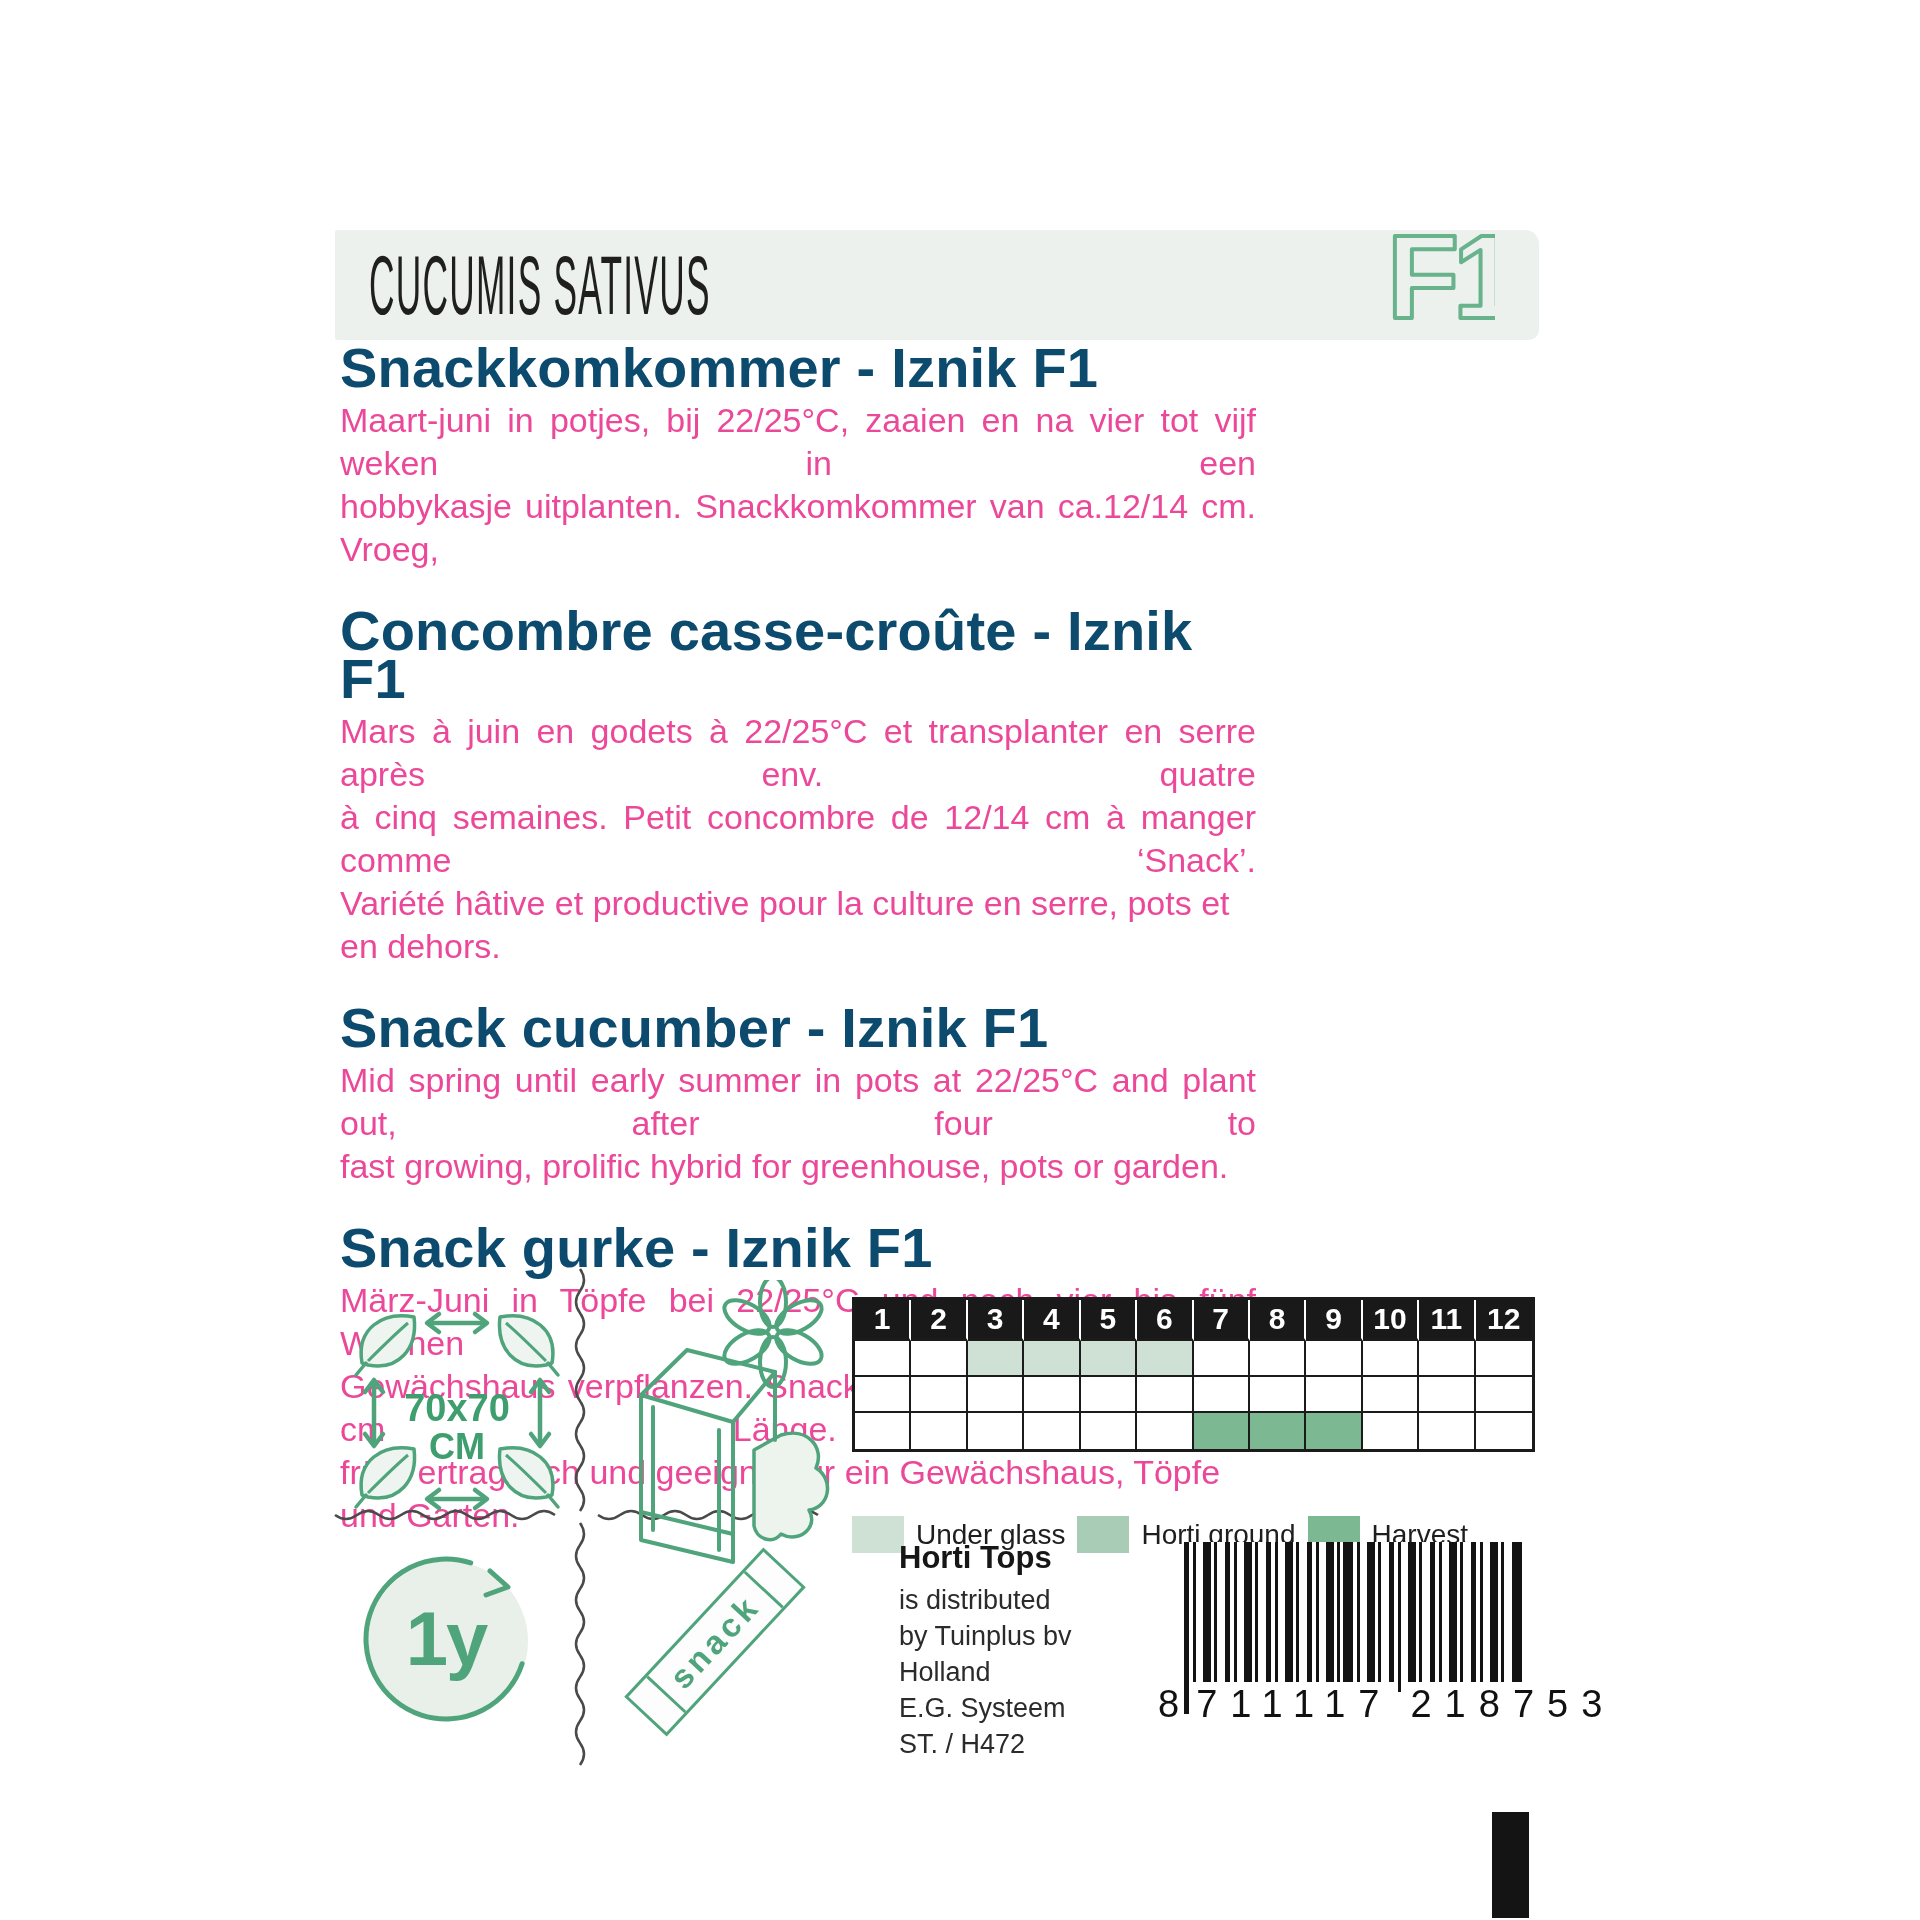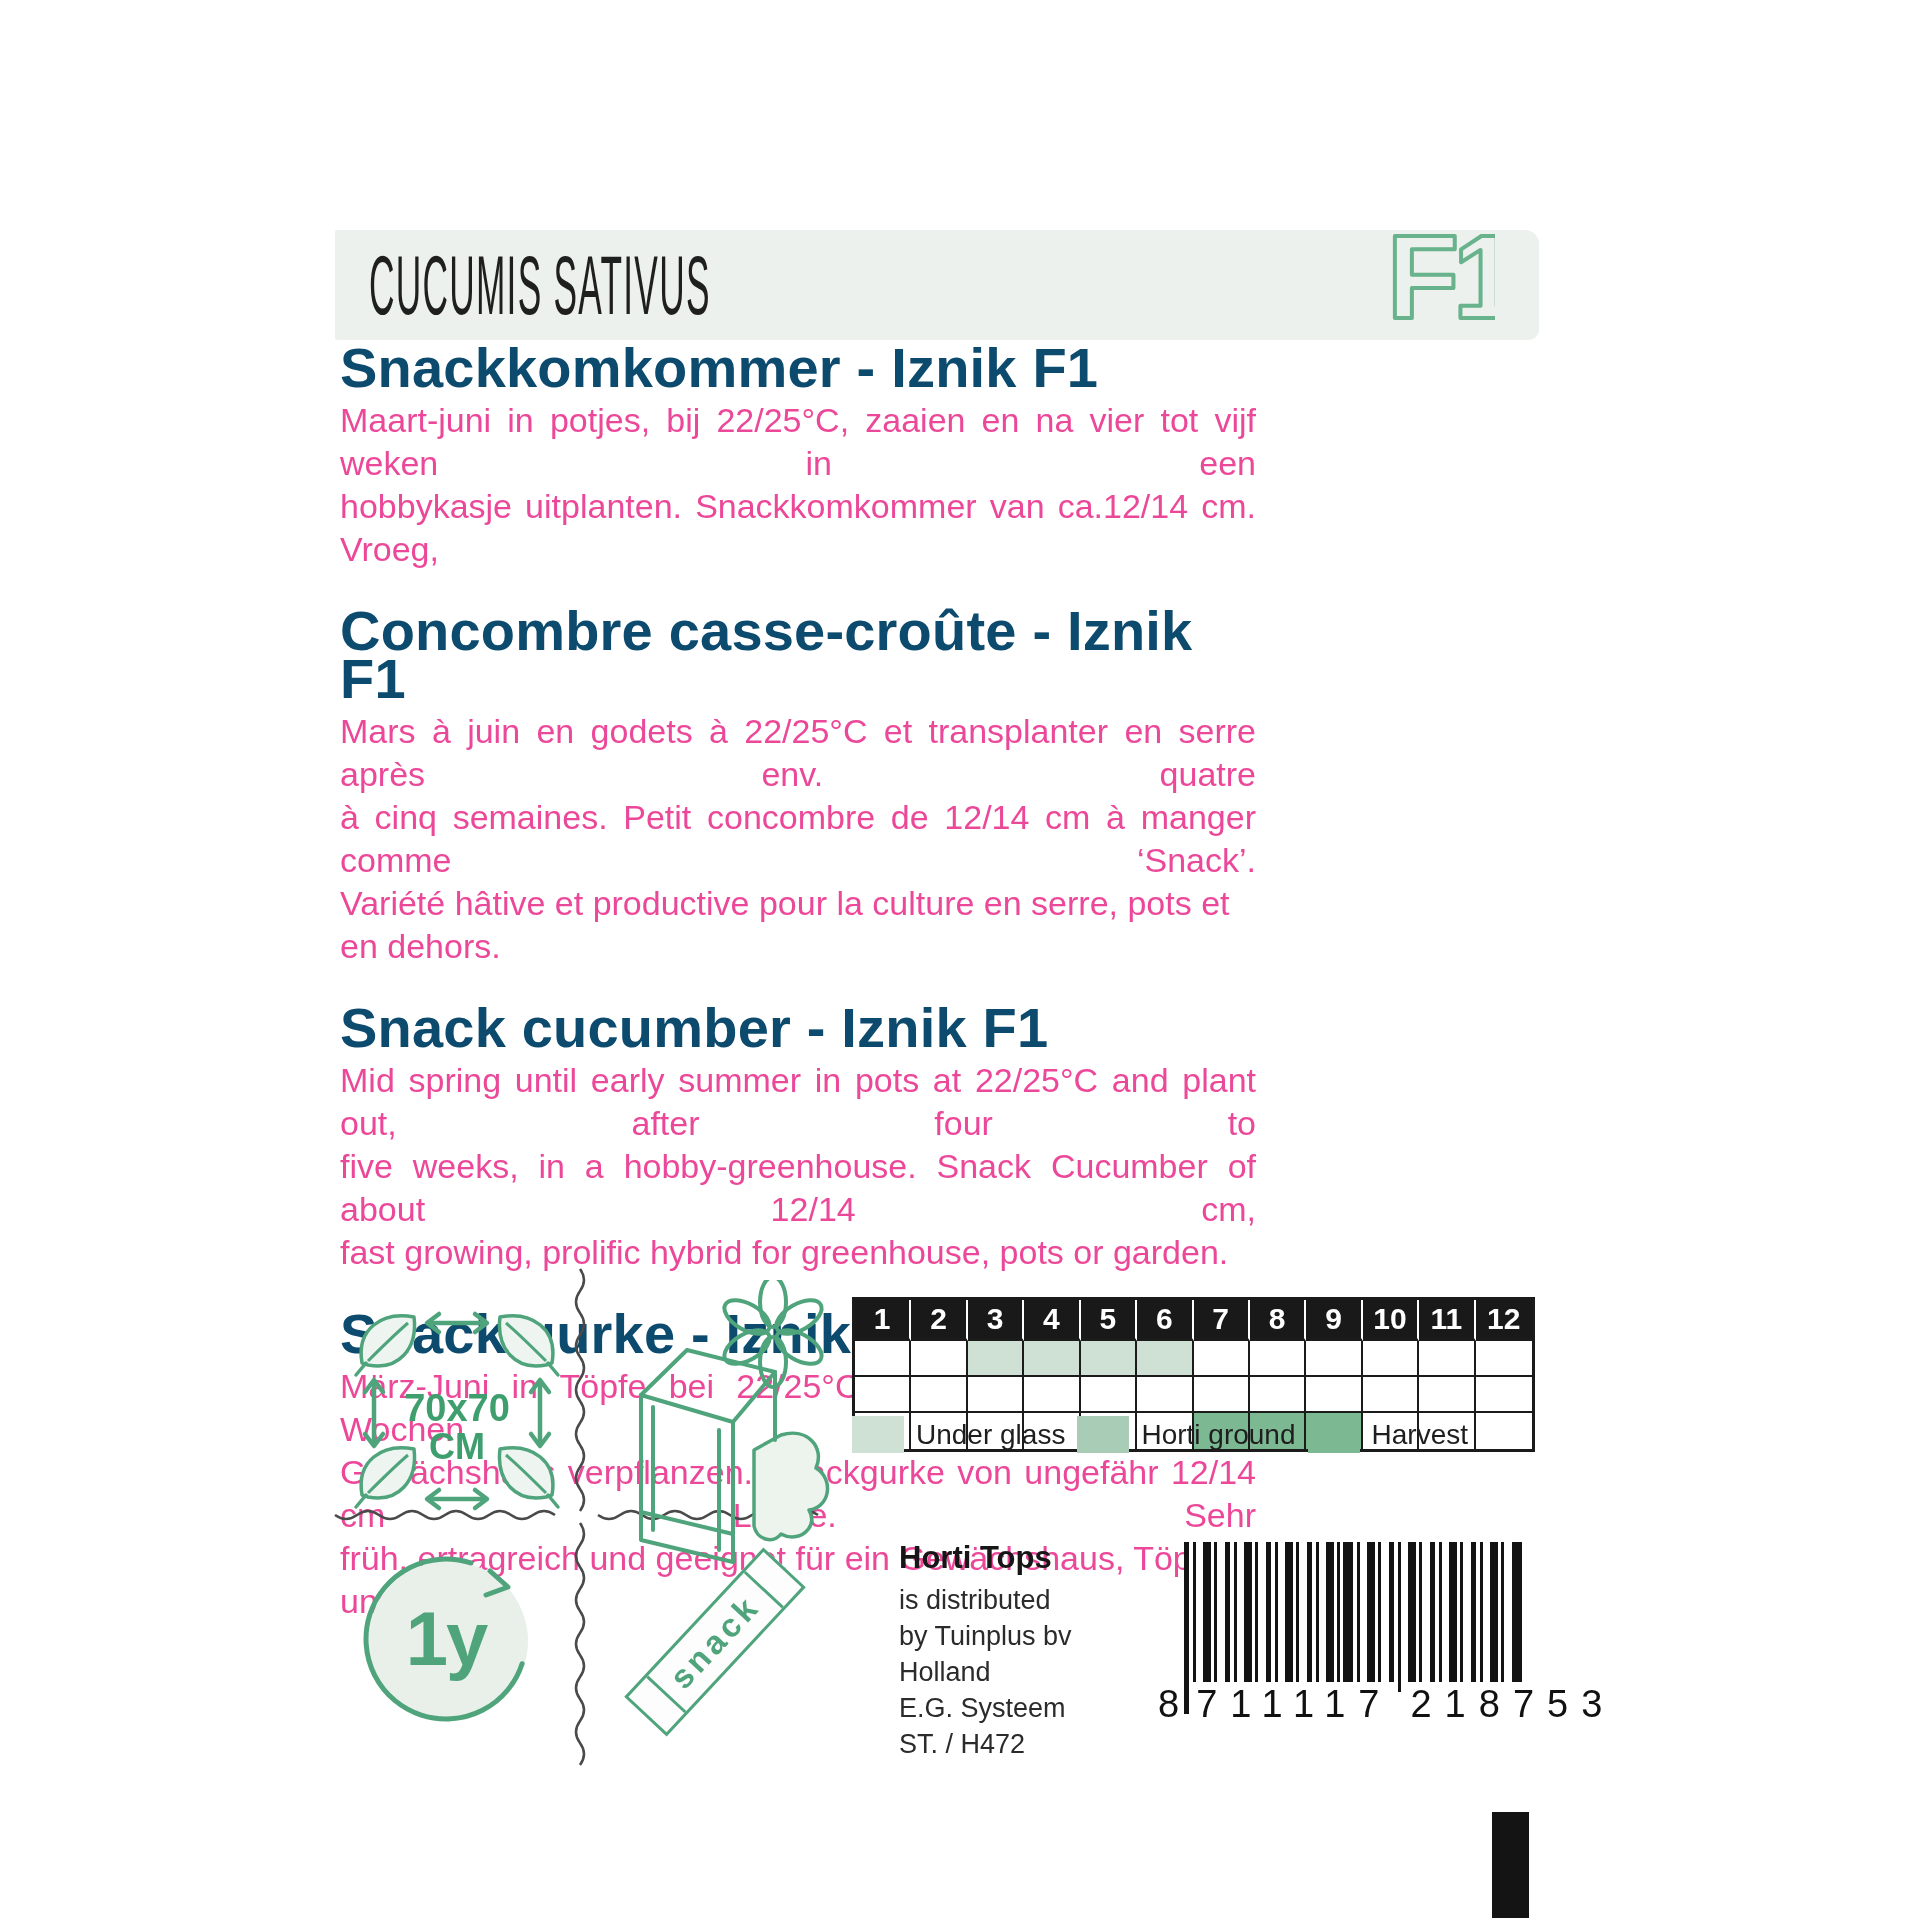--- a/index.html
+++ b/index.html
@@ -48,21 +48,21 @@
         display:grid;grid-template-columns:repeat(12,1fr);}
   .cal-head{background:#191919;color:#ffffff;font-size:30px;font-weight:bold;
         height:41px;display:flex;align-items:center;justify-content:center;
         border-right:2px solid #ffffff;border-bottom:3px solid #1b1b1b;box-sizing:border-box;}
   .cal-head:nth-child(12n){border-right:none;}
   .cal-cell{height:36px;border-right:2px solid #1b1b1b;border-bottom:2px solid #1b1b1b;
         box-sizing:border-box;background:#fff;}
   .cal-cell.lastcol{border-right:none;}
   .cal-cell.lastrow{border-bottom:none;}
 
-  .cal-legend{position:absolute;left:852px;top:1416px;width:616px;display:flex;
+  .cal-legend{position:absolute;left:852px;top:1516px;width:616px;display:flex;
         justify-content:space-between;align-items:flex-start;}
   .legend-item{display:flex;align-items:center;}
   .legend-swatch{width:52px;height:37px;margin-right:12px;}
   .legend-label{font-size:28px;color:#1e1e1e;}
 
   
   .distributor{position:absolute;left:899px;top:1540px;width:280px;}
   .distributor .brand{font-size:31px;font-weight:bold;color:#161616;margin:0 0 6px 0;}
   .distributor .dline{font-size:27px;line-height:36px;color:#2b2b2b;}
 
@@ -105,21 +105,20 @@
     </div>
     <div class="section">
       <h2>Concombre casse-croûte - Iznik F1</h2>
       <div class="line">Mars à juin en godets à 22/25°C et transplanter en serre après env. quatre</div>
       <div class="line">à cinq semaines. Petit concombre de 12/14 cm à manger comme ‘Snack’.</div>
       <div class="line last">Variété hâtive et productive pour la culture en serre, pots et en dehors.</div>
     </div>
     <div class="section">
       <h2>Snack cucumber - Iznik F1</h2>
       <div class="line">Mid spring until early summer in pots at 22/25°C and plant out, after four to</div>
-      <div class="line">five weeks, in a hobby-greenhouse. Snack Cucumber of about 12/14 cm,</div>
       <div class="line last">fast growing, prolific hybrid for greenhouse, pots or garden.</div>
     </div>
     <div class="section">
       <h2>Snack gurke - Iznik F1</h2>
       <div class="line">März-Juni in Töpfe bei 22/25°C und nach vier bis fünf Wochen ins</div>
       <div class="line">Gewächshaus verpflanzen. Snackgurke von ungefähr 12/14 cm Länge. Sehr</div>
       <div class="line last">früh, ertragreich und geeignet für ein Gewächshaus, Töpfe und Garten.</div>
     </div>
   </div>
 

